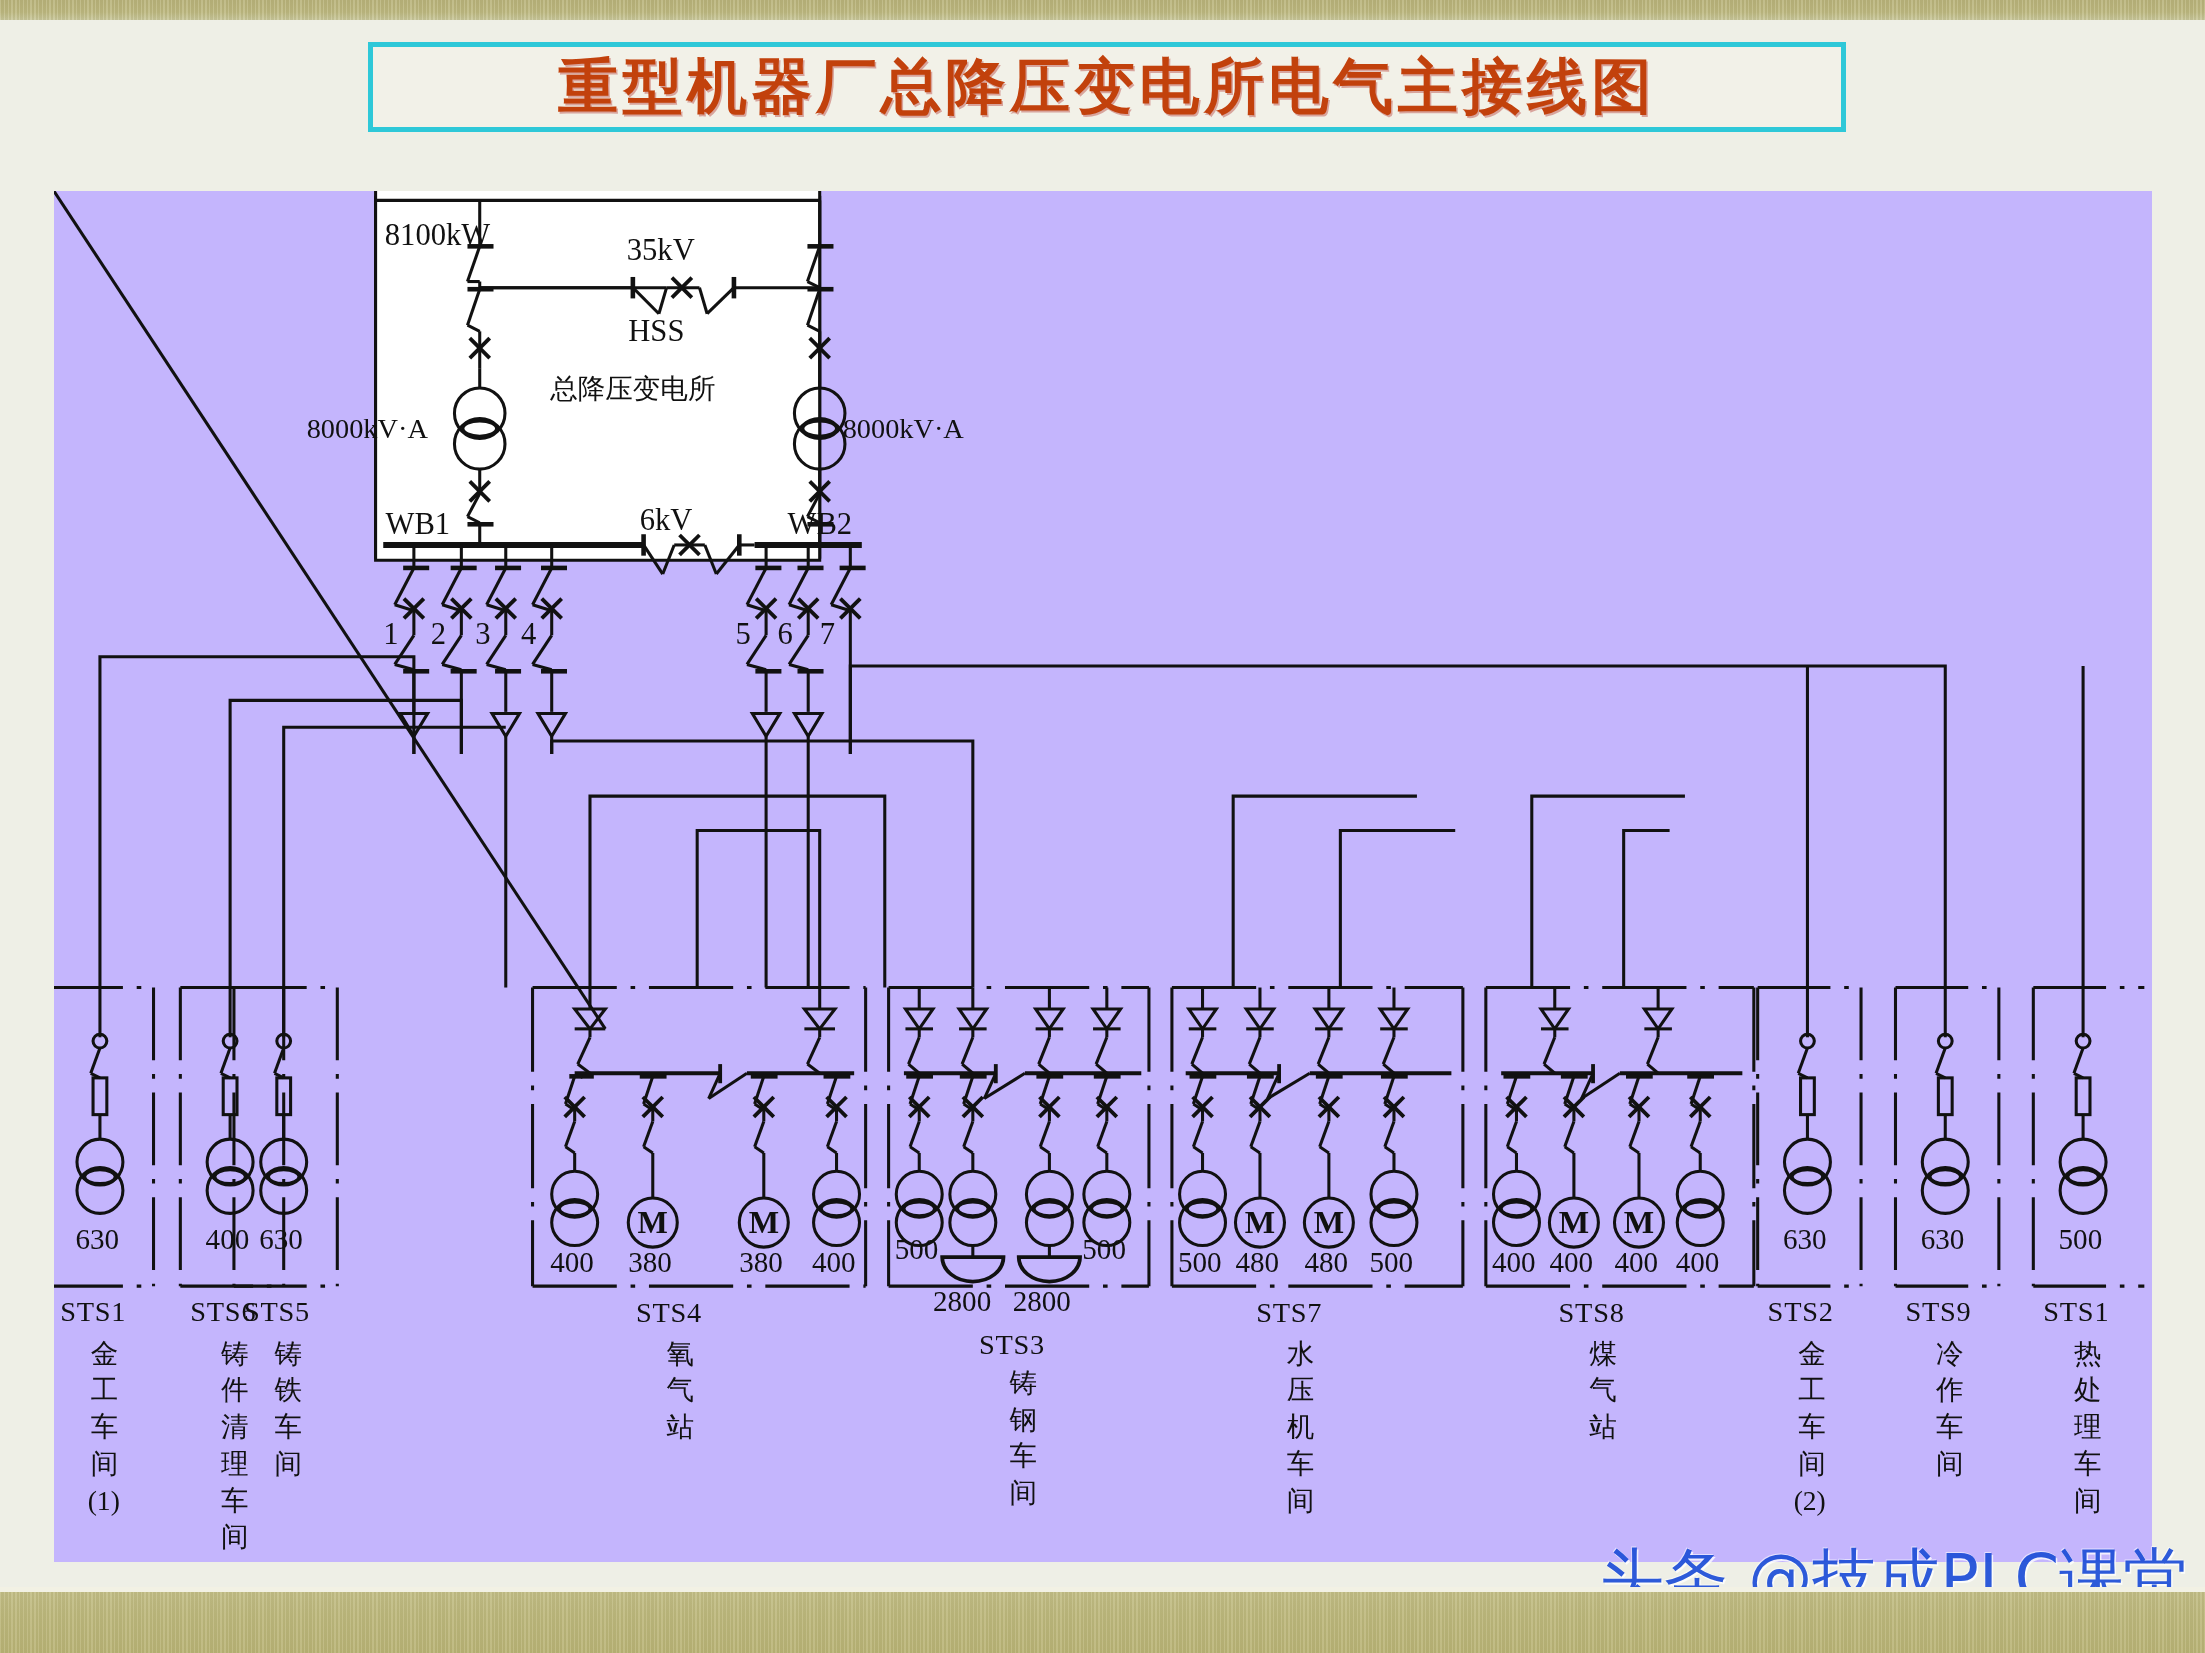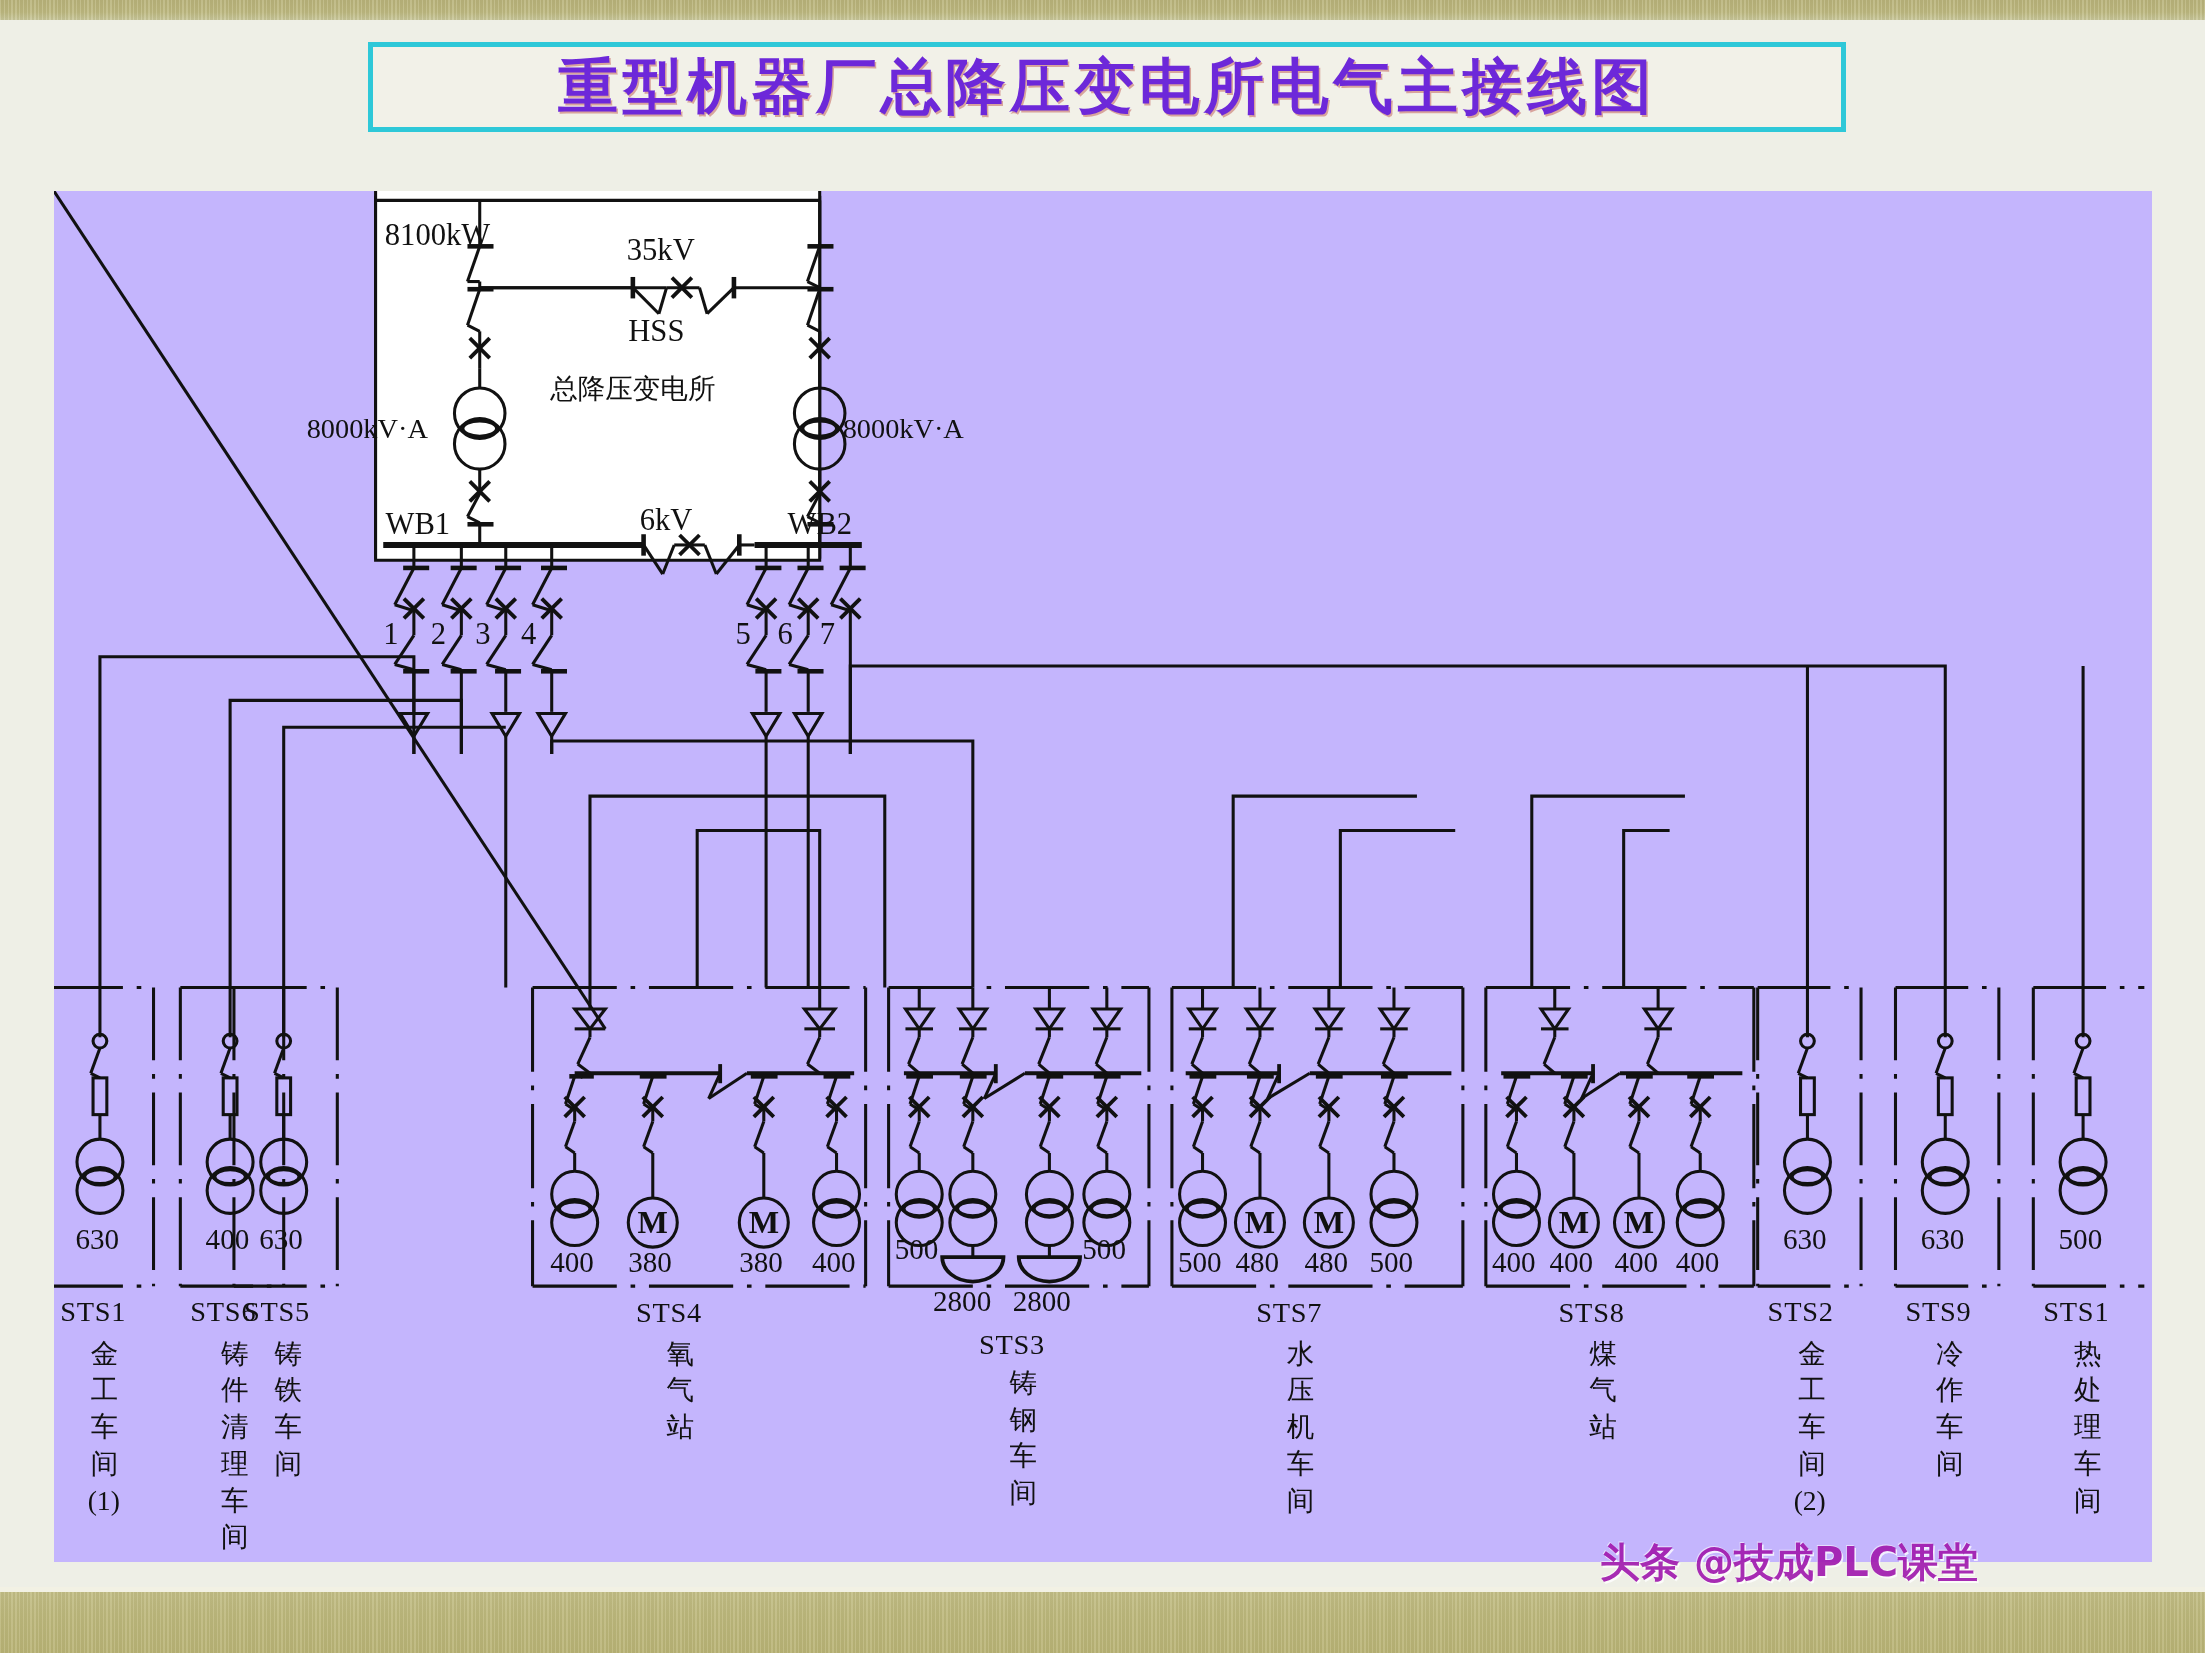--- a/index.html
+++ b/index.html
@@ -34,39 +34,39 @@
     box-sizing:border-box;
     border:5.4px solid #2ec8d8;
     background:#f2f1e8;
     display:flex;align-items:center;justify-content:center;
   }
   #title-text{
     font-family:"DejaVu Serif","Liberation Serif",serif;
     font-weight:bold;
     font-size:60px;
     letter-spacing:4.6px;
-    color:#6d28d9;
+    color:#c2410c;
     white-space:nowrap;
     text-shadow:1.5px 1.5px 0 rgba(170,20,15,.35);
   }
   #sheet{
     position:absolute;left:54px;top:191px;width:2098px;height:1371px;
     background:#c4b5fd;
   }
   svg{display:block;}
   text{font-family:"Liberation Serif","DejaVu Serif",serif;fill:#111;}
   .lbl{font-size:37px;}
   .lbl-num{font-size:38px;}
   .lbl-sts{font-size:37px;letter-spacing:1px;}
   .lbl-cjk{font-size:36px;}
   .lbl-big{font-size:40px;}
   #watermark{
     position:absolute;left:1600px;top:1535px;
     font-family:"DejaVu Sans","Liberation Sans",sans-serif;
-    font-size:40px;font-weight:bold;color:#a21caf;
+    font-size:64px;font-weight:normal;color:#1d4ed8;
     white-space:nowrap;
     text-shadow:1.5px 1.5px 0 rgba(255,255,255,.85), -0.8px -0.8px 0 rgba(255,255,255,.6);
     opacity:.92;
   }
 </style>
 </head>
 <body>
 
 <div id="band-top"></div>
 

